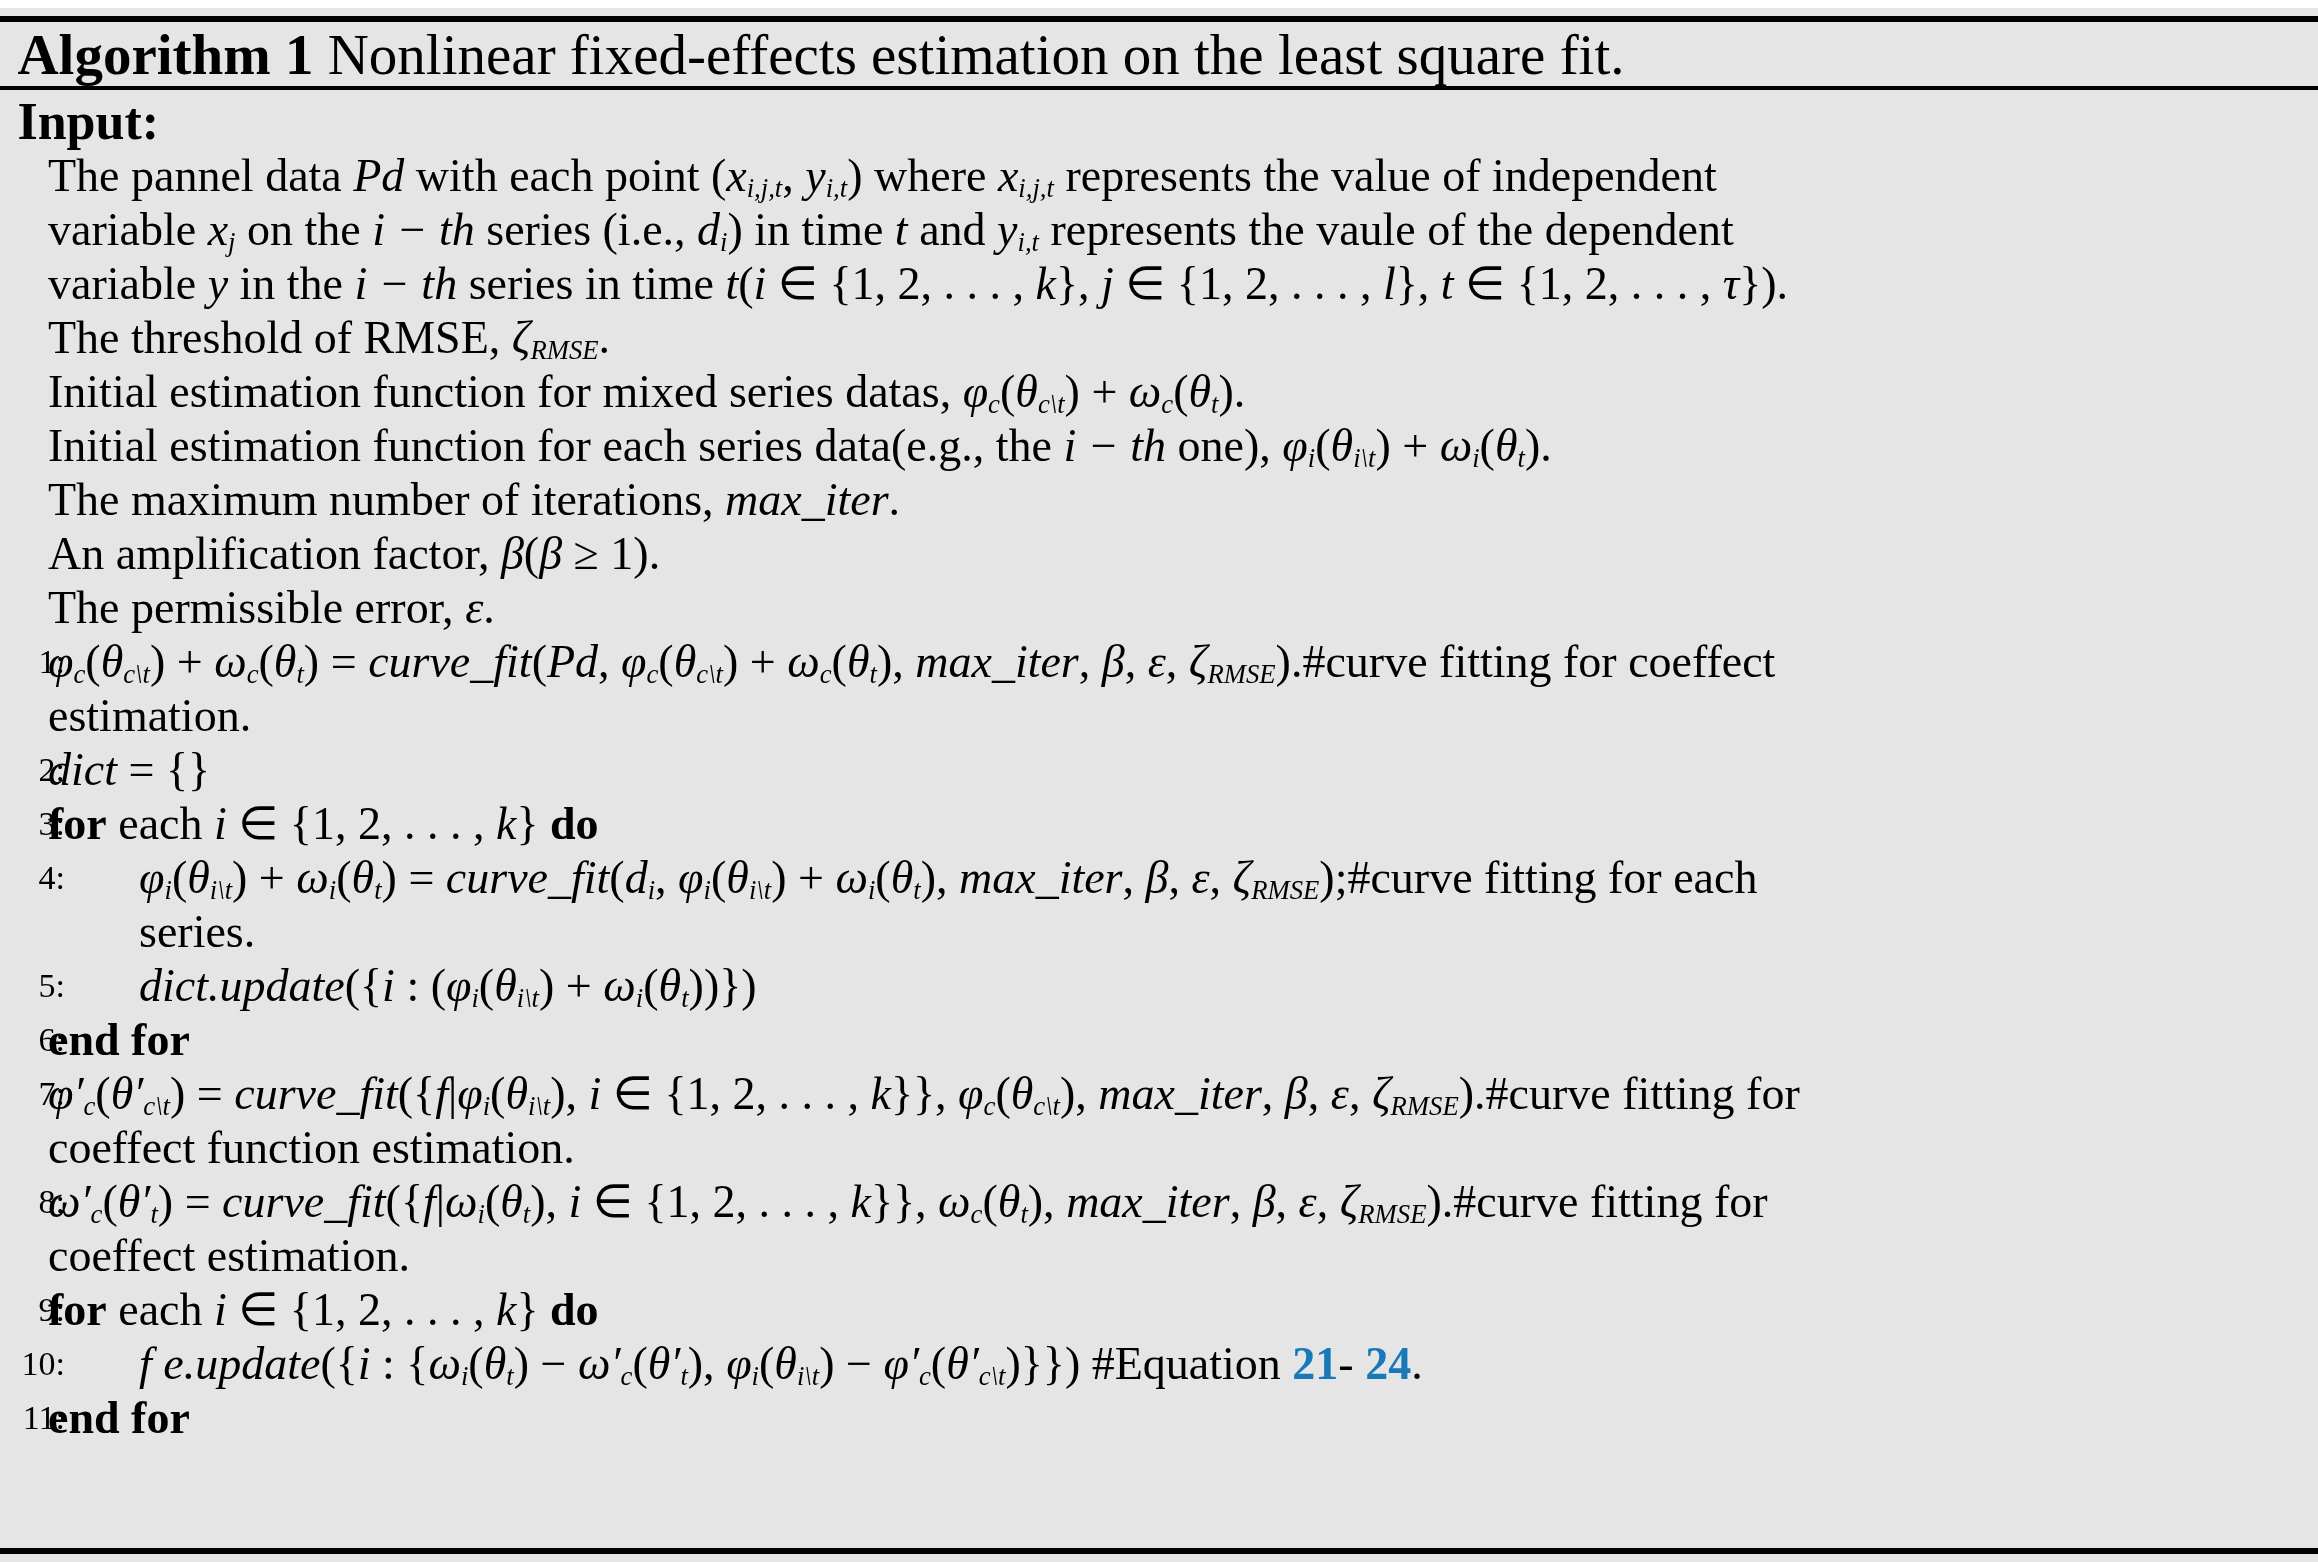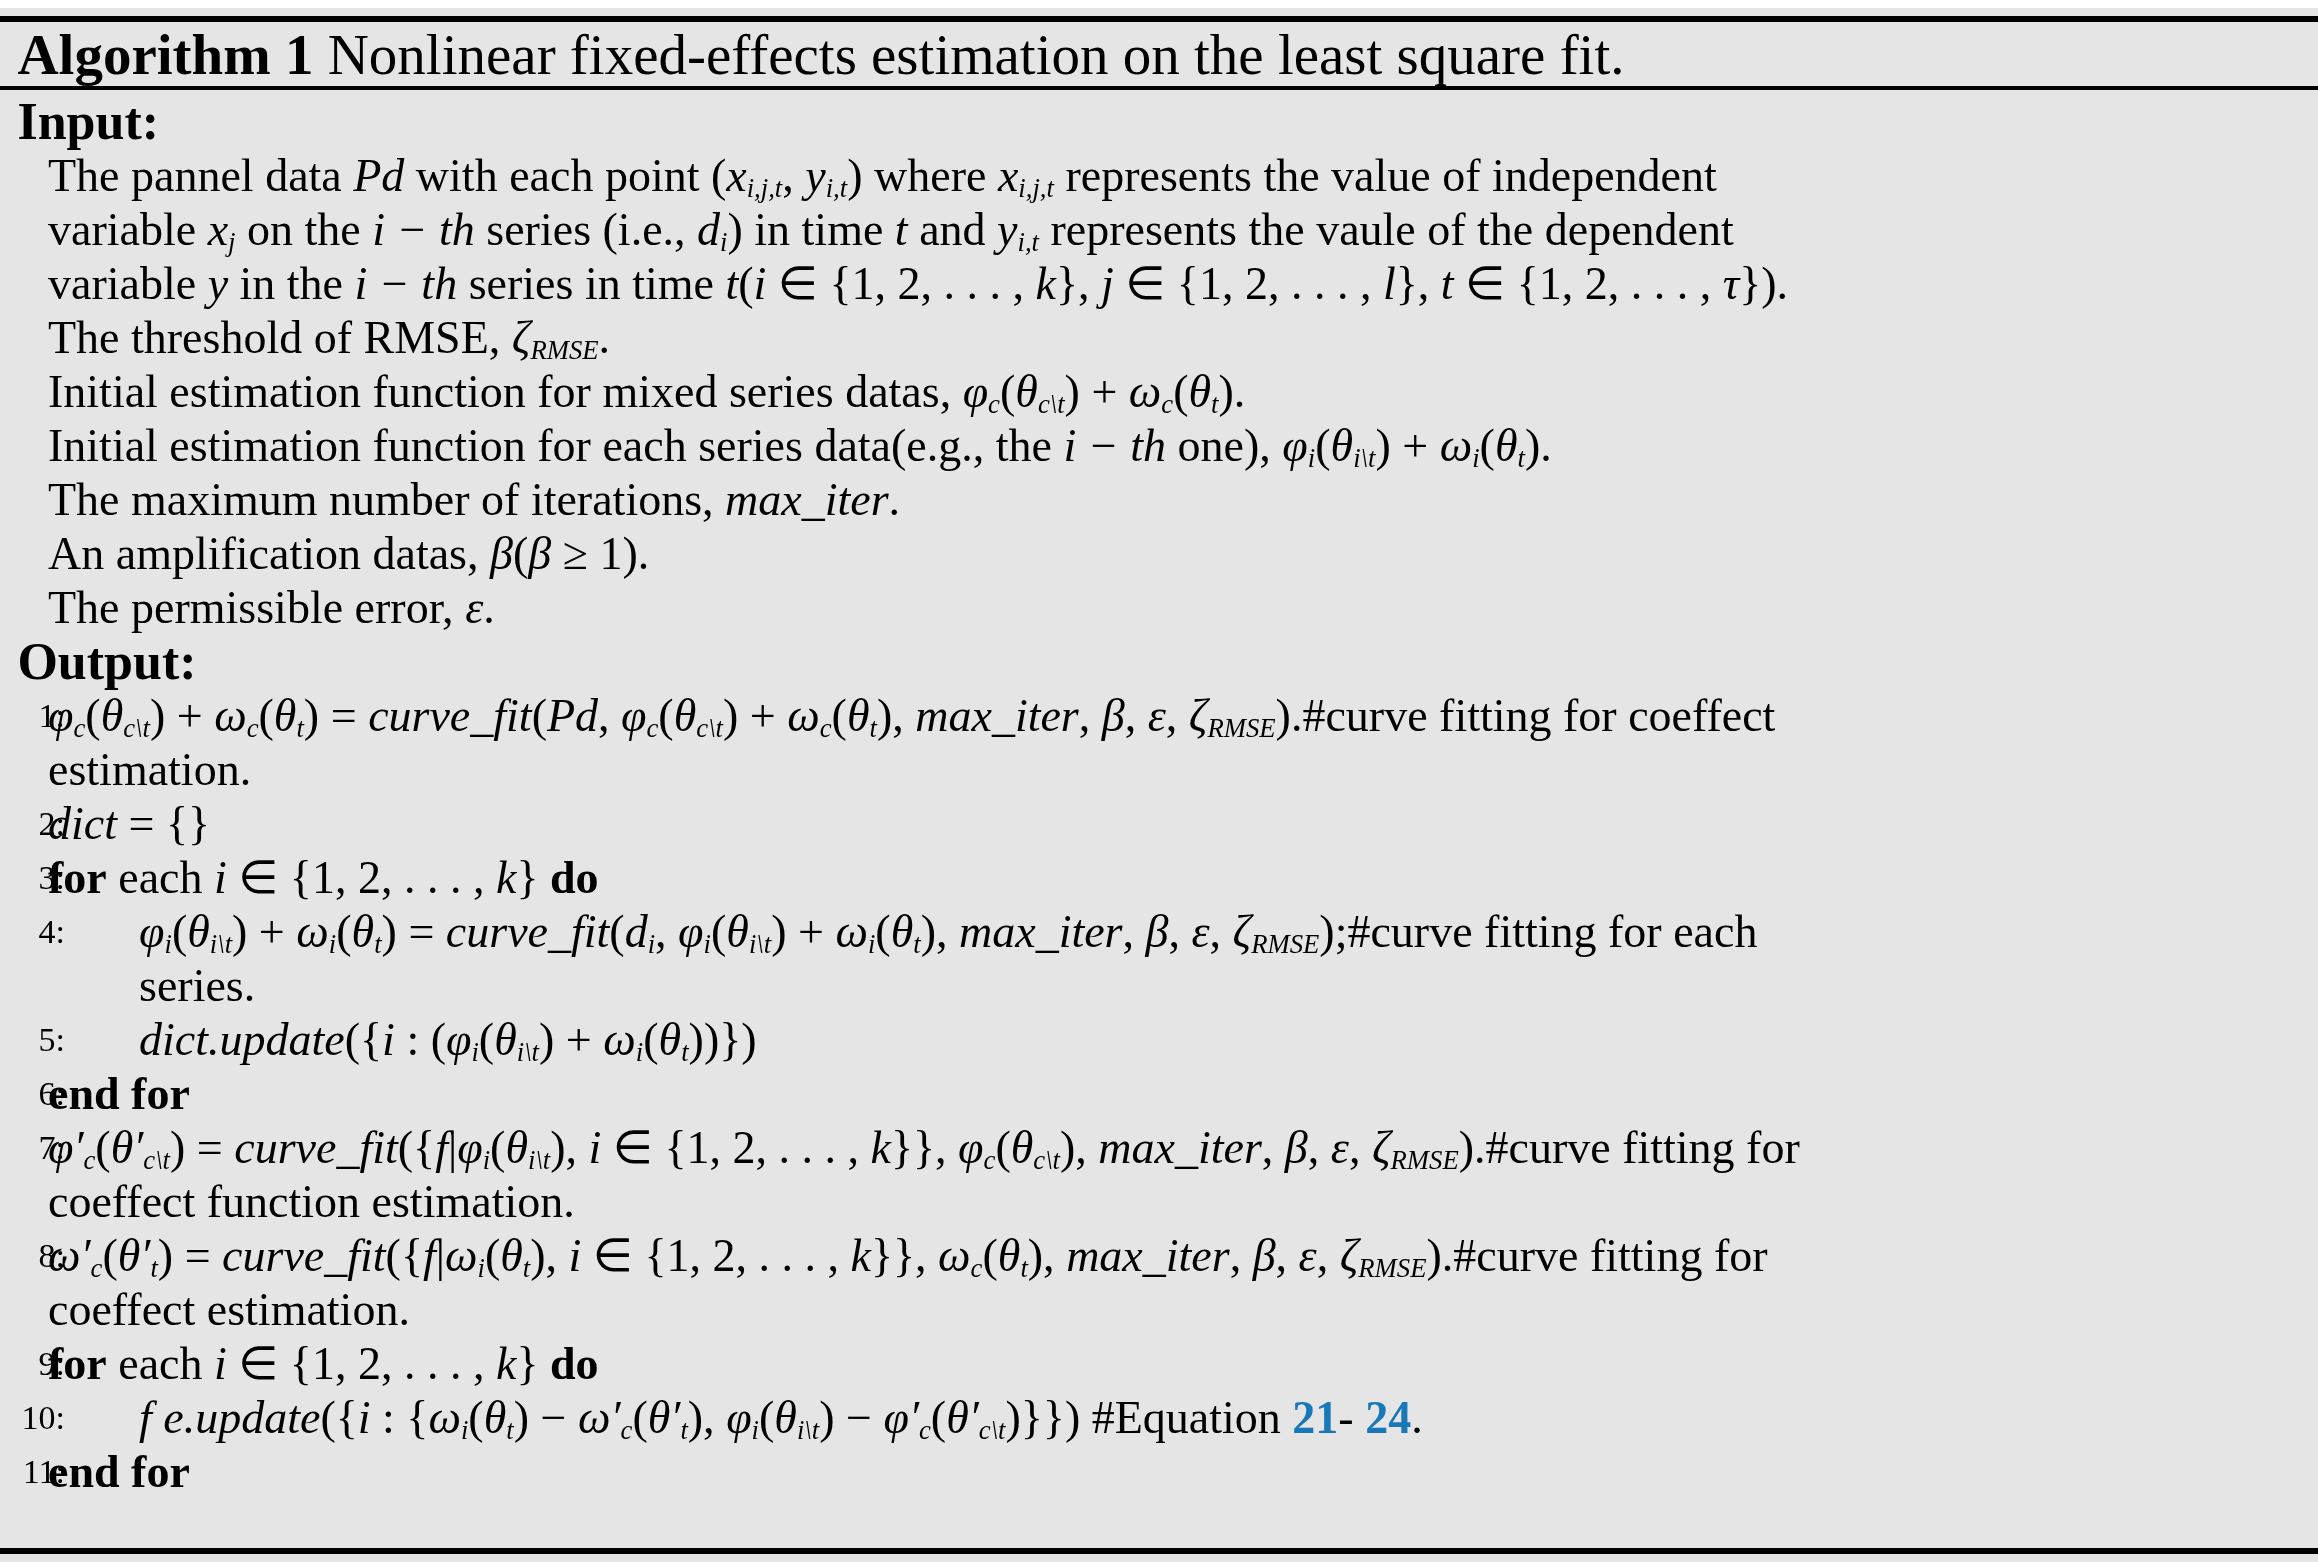--- a/index.html
+++ b/index.html
@@ -53,23 +53,22 @@
   <div class="rule rule-mid"></div>
   <div class="body" id="algo-body">
       <div class="row lab"><span class="r-bf">Input:</span></div>
       <div class="row"><span class="r-rm">The pannel data </span><span class="r-it">Pd</span><span class="r-rm"> with each point (</span><span class="r-it">x</span><span class="r-sb">i,j,t</span><span class="r-rm">, </span><span class="r-it">y</span><span class="r-sb">i,t</span><span class="r-rm">) where </span><span class="r-it">x</span><span class="r-sb">i,j,t</span><span class="r-rm"> represents the value of independent</span></div>
       <div class="row"><span class="r-rm">variable </span><span class="r-it">x</span><span class="r-sb">j</span><span class="r-rm"> on the </span><span class="r-it">i − th</span><span class="r-rm"> series (i.e., </span><span class="r-it">d</span><span class="r-sb">i</span><span class="r-rm">) in time </span><span class="r-it">t</span><span class="r-rm"> and </span><span class="r-it">y</span><span class="r-sb">i,t</span><span class="r-rm"> represents the vaule of the dependent</span></div>
       <div class="row"><span class="r-rm">variable </span><span class="r-it">y</span><span class="r-rm"> in the </span><span class="r-it">i − th</span><span class="r-rm"> series in time </span><span class="r-it">t</span><span class="r-rm">(</span><span class="r-it">i</span><span class="r-rm"> ∈ {1, 2, . . . , </span><span class="r-it">k</span><span class="r-rm">}, </span><span class="r-it">j</span><span class="r-rm"> ∈ {1, 2, . . . , </span><span class="r-it">l</span><span class="r-rm">}, </span><span class="r-it">t</span><span class="r-rm"> ∈ {1, 2, . . . , </span><span class="r-it">τ</span><span class="r-rm">}).</span></div>
       <div class="row"><span class="r-rm">The threshold of RMSE, </span><span class="r-it">ζ</span><span class="r-sb">RMSE</span><span class="r-rm">.</span></div>
       <div class="row"><span class="r-rm">Initial estimation function for mixed series datas, </span><span class="r-it">φ</span><span class="r-sb">c</span><span class="r-rm">(</span><span class="r-it">θ</span><span class="r-sb">c\t</span><span class="r-rm">) + </span><span class="r-it">ω</span><span class="r-sb">c</span><span class="r-rm">(</span><span class="r-it">θ</span><span class="r-sb">t</span><span class="r-rm">).</span></div>
       <div class="row"><span class="r-rm">Initial estimation function for each series data(e.g., the </span><span class="r-it">i − th</span><span class="r-rm"> one), </span><span class="r-it">φ</span><span class="r-sb">i</span><span class="r-rm">(</span><span class="r-it">θ</span><span class="r-sb">i\t</span><span class="r-rm">) + </span><span class="r-it">ω</span><span class="r-sb">i</span><span class="r-rm">(</span><span class="r-it">θ</span><span class="r-sb">t</span><span class="r-rm">).</span></div>
       <div class="row"><span class="r-rm">The maximum number of iterations, </span><span class="r-it">max_iter</span><span class="r-rm">.</span></div>
-      <div class="row"><span class="r-rm">An amplification datas, </span><span class="r-it">β</span><span class="r-rm">(</span><span class="r-it">β</span><span class="r-rm"> ≥ 1).</span></div>
+      <div class="row"><span class="r-rm">An amplification factor, </span><span class="r-it">β</span><span class="r-rm">(</span><span class="r-it">β</span><span class="r-rm"> ≥ 1).</span></div>
       <div class="row"><span class="r-rm">The permissible error, </span><span class="r-it">ε</span><span class="r-rm">.</span></div>
-      <div class="row lab"><span class="r-bf">Output:</span></div>
       <div class="row"><span class="num">1:</span><span class="r-it">φ</span><span class="r-sb">c</span><span class="r-rm">(</span><span class="r-it">θ</span><span class="r-sb">c\t</span><span class="r-rm">) + </span><span class="r-it">ω</span><span class="r-sb">c</span><span class="r-rm">(</span><span class="r-it">θ</span><span class="r-sb">t</span><span class="r-rm">) = </span><span class="r-it">curve_fit</span><span class="r-rm">(</span><span class="r-it">Pd</span><span class="r-rm">, </span><span class="r-it">φ</span><span class="r-sb">c</span><span class="r-rm">(</span><span class="r-it">θ</span><span class="r-sb">c\t</span><span class="r-rm">) + </span><span class="r-it">ω</span><span class="r-sb">c</span><span class="r-rm">(</span><span class="r-it">θ</span><span class="r-sb">t</span><span class="r-rm">), </span><span class="r-it">max_iter</span><span class="r-rm">, </span><span class="r-it">β</span><span class="r-rm">, </span><span class="r-it">ε</span><span class="r-rm">, </span><span class="r-it">ζ</span><span class="r-sb">RMSE</span><span class="r-rm">).#curve fitting for coeffect</span></div>
       <div class="row"><span class="r-rm">estimation.</span></div>
       <div class="row"><span class="num">2:</span><span class="r-it">dict</span><span class="r-rm"> = {}</span></div>
       <div class="row"><span class="num">3:</span><span class="r-bf">for</span><span class="r-rm"> each </span><span class="r-it">i</span><span class="r-rm"> ∈ {1, 2, . . . , </span><span class="r-it">k</span><span class="r-rm">} </span><span class="r-bf">do</span></div>
       <div class="row ind2"><span class="num">4:</span><span class="r-it">φ</span><span class="r-sb">i</span><span class="r-rm">(</span><span class="r-it">θ</span><span class="r-sb">i\t</span><span class="r-rm">) + </span><span class="r-it">ω</span><span class="r-sb">i</span><span class="r-rm">(</span><span class="r-it">θ</span><span class="r-sb">t</span><span class="r-rm">) = </span><span class="r-it">curve_fit</span><span class="r-rm">(</span><span class="r-it">d</span><span class="r-sb">i</span><span class="r-rm">, </span><span class="r-it">φ</span><span class="r-sb">i</span><span class="r-rm">(</span><span class="r-it">θ</span><span class="r-sb">i\t</span><span class="r-rm">) + </span><span class="r-it">ω</span><span class="r-sb">i</span><span class="r-rm">(</span><span class="r-it">θ</span><span class="r-sb">t</span><span class="r-rm">), </span><span class="r-it">max_iter</span><span class="r-rm">, </span><span class="r-it">β</span><span class="r-rm">, </span><span class="r-it">ε</span><span class="r-rm">, </span><span class="r-it">ζ</span><span class="r-sb">RMSE</span><span class="r-rm">);#curve fitting for each</span></div>
       <div class="row ind2"><span class="r-rm">series.</span></div>
       <div class="row ind2"><span class="num">5:</span><span class="r-it">dict.update</span><span class="r-rm">({</span><span class="r-it">i</span><span class="r-rm"> : (</span><span class="r-it">φ</span><span class="r-sb">i</span><span class="r-rm">(</span><span class="r-it">θ</span><span class="r-sb">i\t</span><span class="r-rm">) + </span><span class="r-it">ω</span><span class="r-sb">i</span><span class="r-rm">(</span><span class="r-it">θ</span><span class="r-sb">t</span><span class="r-rm">))})</span></div>
       <div class="row"><span class="num">6:</span><span class="r-bf">end for</span></div>
       <div class="row"><span class="num">7:</span><span class="r-it">φ′</span><span class="r-sb">c</span><span class="r-rm">(</span><span class="r-it">θ′</span><span class="r-sb">c\t</span><span class="r-rm">) = </span><span class="r-it">curve_fit</span><span class="r-rm">({</span><span class="r-it">f</span><span class="r-rm">|</span><span class="r-it">φ</span><span class="r-sb">i</span><span class="r-rm">(</span><span class="r-it">θ</span><span class="r-sb">i\t</span><span class="r-rm">), </span><span class="r-it">i</span><span class="r-rm"> ∈ {1, 2, . . . , </span><span class="r-it">k</span><span class="r-rm">}}, </span><span class="r-it">φ</span><span class="r-sb">c</span><span class="r-rm">(</span><span class="r-it">θ</span><span class="r-sb">c\t</span><span class="r-rm">), </span><span class="r-it">max_iter</span><span class="r-rm">, </span><span class="r-it">β</span><span class="r-rm">, </span><span class="r-it">ε</span><span class="r-rm">, </span><span class="r-it">ζ</span><span class="r-sb">RMSE</span><span class="r-rm">).#curve fitting for</span></div>
       <div class="row"><span class="r-rm">coeffect function estimation.</span></div>

